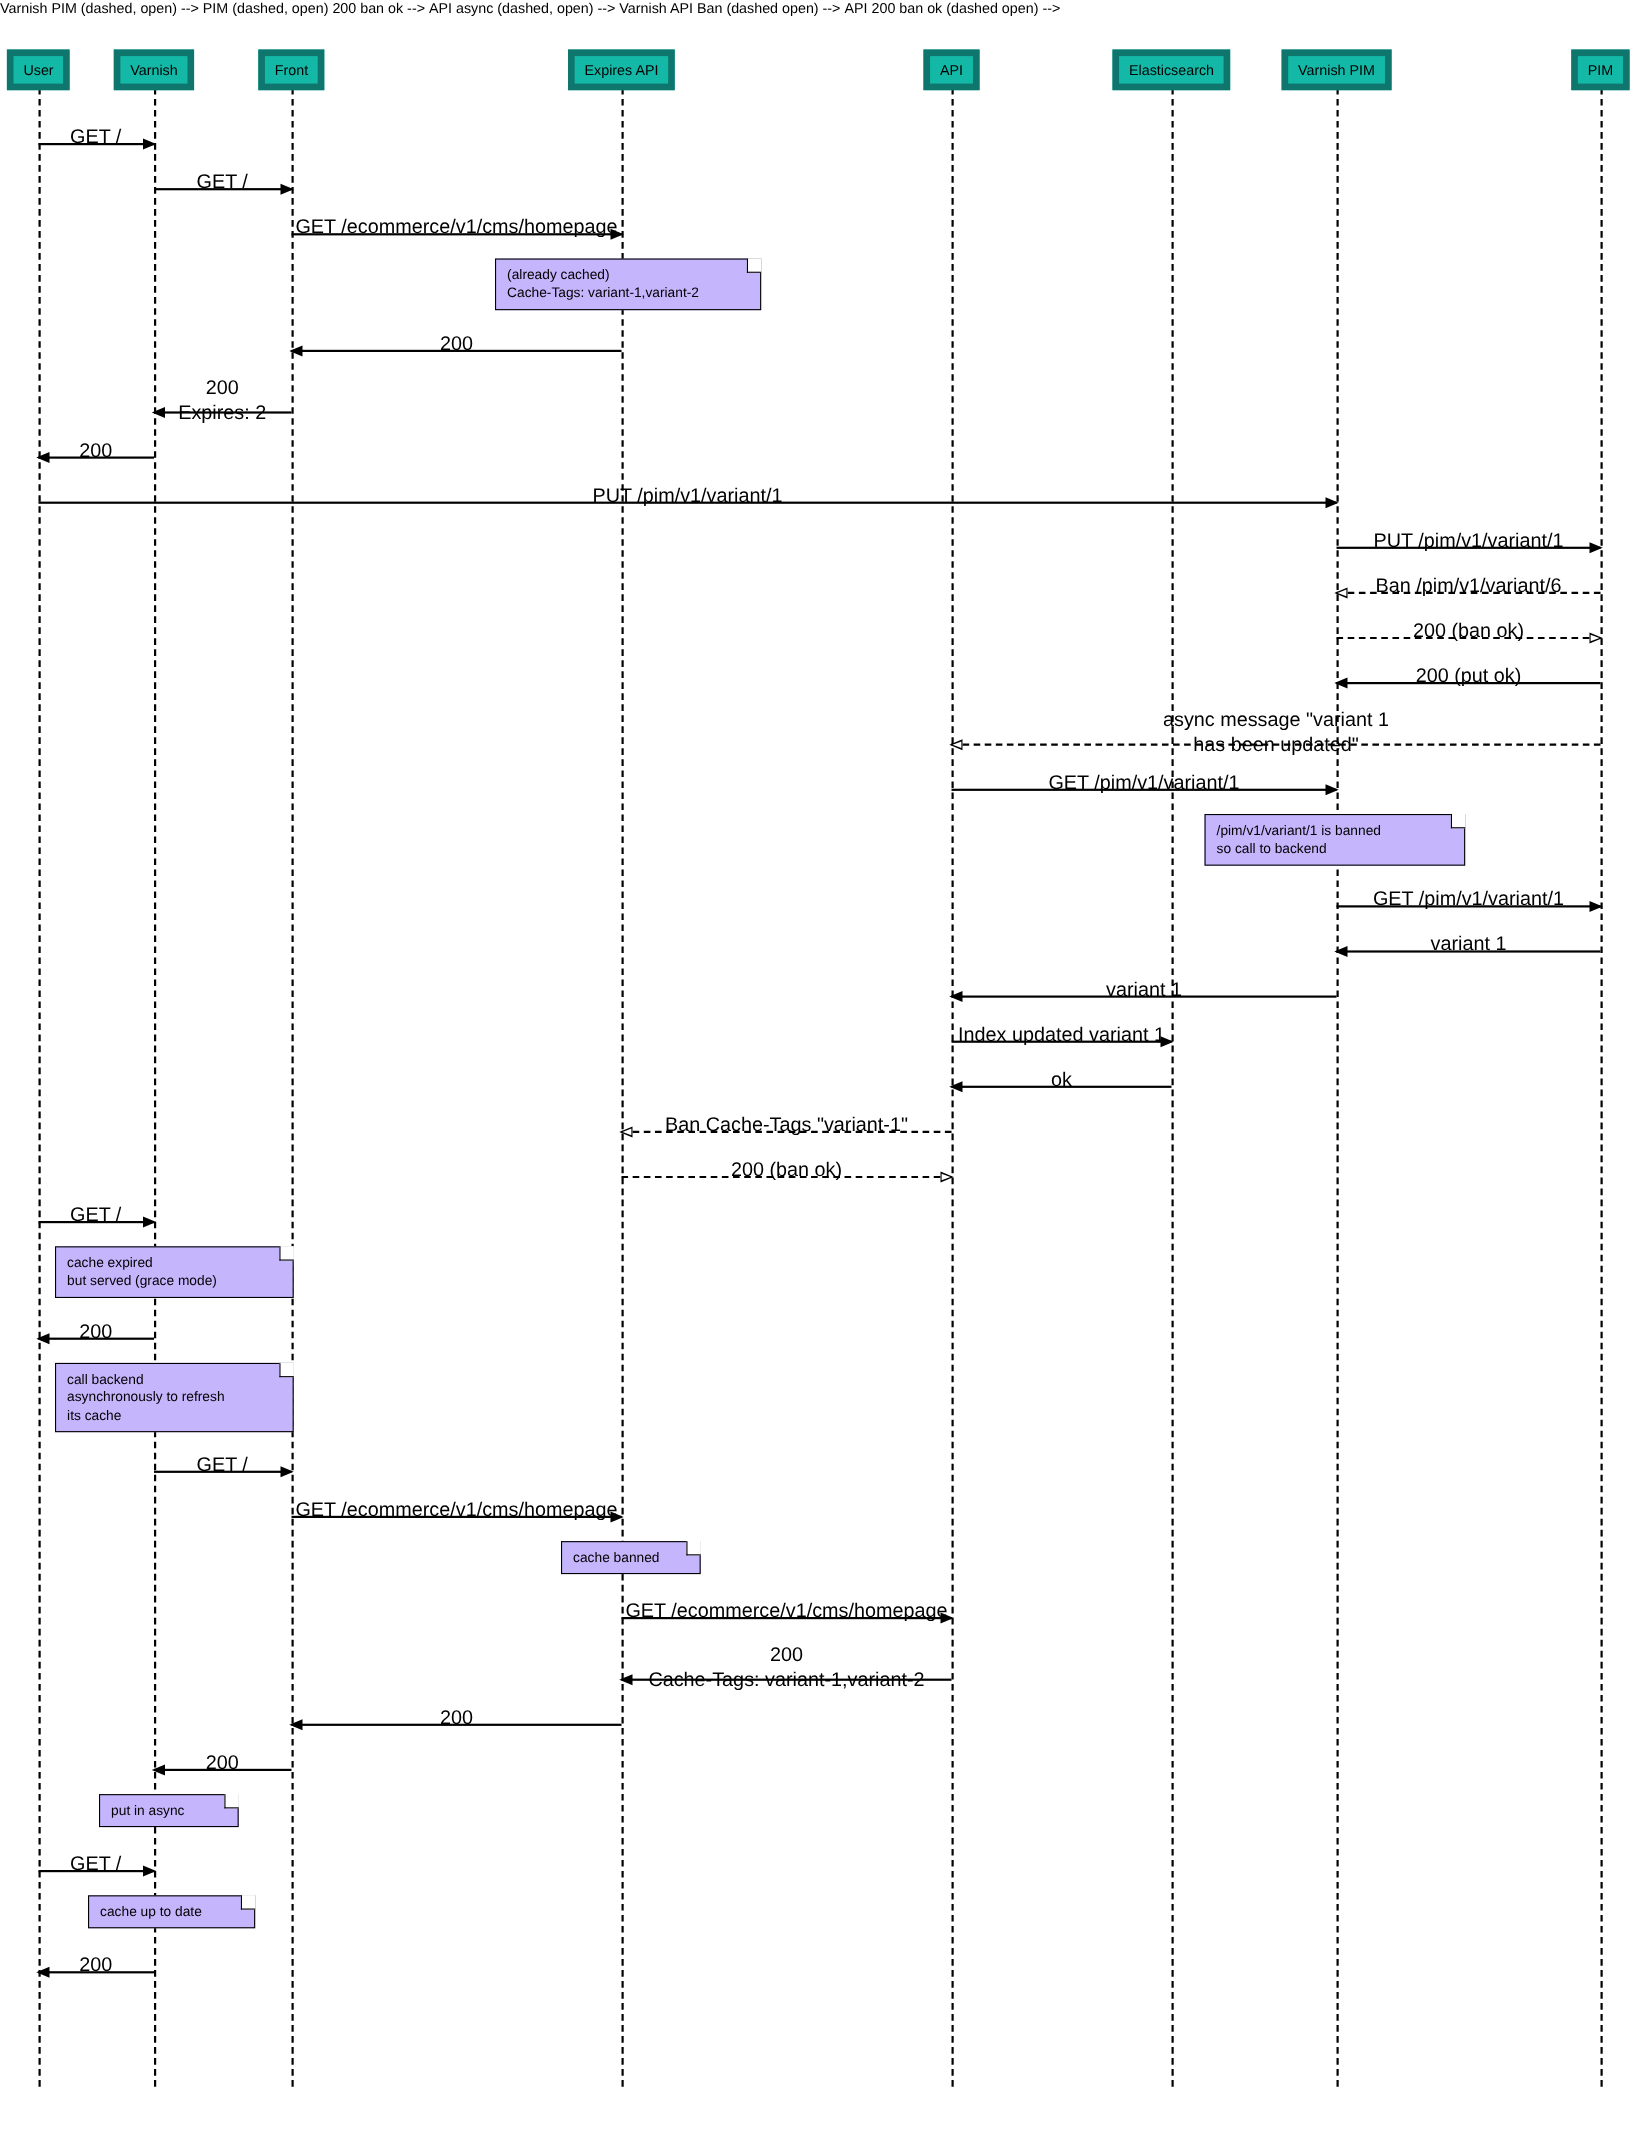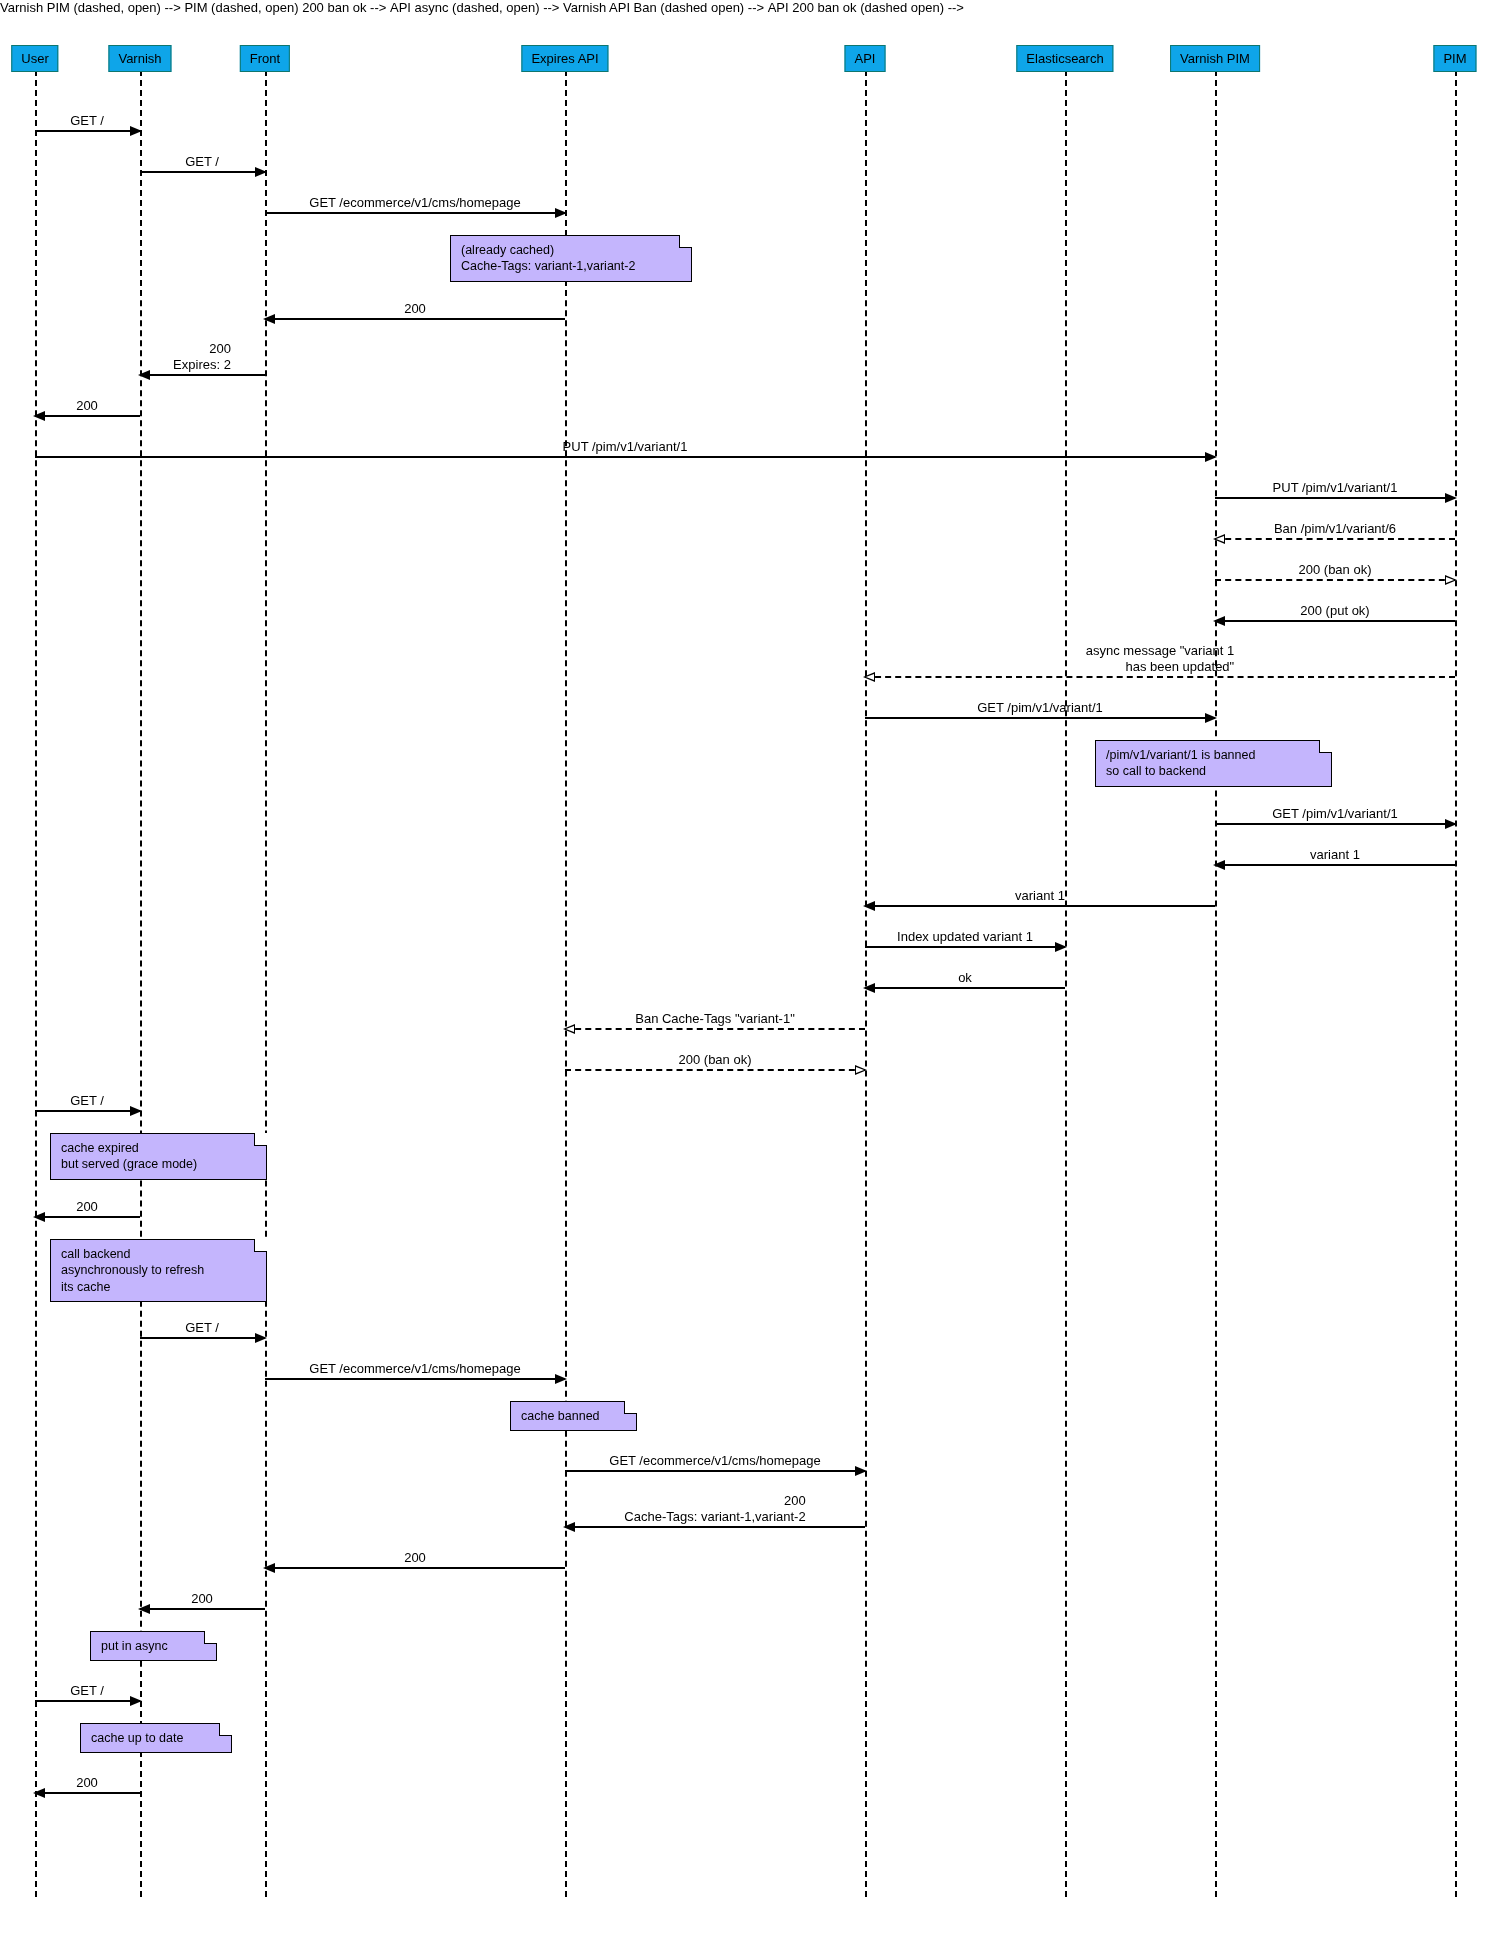--- a/index.html
+++ b/index.html
@@ -1,30 +1,30 @@
 <!DOCTYPE html>
 <html><head>
 <meta charset="utf-8">
 <style>
   body{margin:0;background:#fff;font-family:sans-serif;font-size:13px}
   .wrap{position:relative;width:1495px;height:1937px}
   .title{position:absolute;left:0;right:0;top:8px;text-align:center;font-size:20px}
   .lifeline{position:absolute;top:70px;bottom:40px;border-left:2px dashed #000;width:0}
-  .actor-box{position:absolute;top:45px;border:1px solid #0f766e;background:#0ea5e9;padding:5px 9px;transform:translateX(-50%);white-space:nowrap}
+  .actor-box{position:absolute;top:45px;border:6px solid #0f766e;background:#14b8a6;padding:5px 9px;transform:translateX(-50%);white-space:nowrap}
   .arrow{position:absolute;height:0}
   .arrow.solid{border-top:2px solid #000}
   .arrow.dashed{border-top:2px dashed #000}
   .arrow .head{position:absolute;top:-6px;width:0;height:0;border-top:5px solid transparent;border-bottom:5px solid transparent}
   .arrow .head.right{right:-2px;border-left:12px solid #000}
   .arrow .head.left{left:-2px;border-right:12px solid #000}
   .arrow .head.open-right{right:-2px;border-left:12px solid #000}
   .arrow .head.open-right::after{content:"";position:absolute;top:-3px;left:-11px;border-top:3px solid transparent;border-bottom:3px solid transparent;border-left:8px solid #fff}
   .arrow .head.open-left{left:-2px;border-right:12px solid #000}
   .arrow .head.open-left::after{content:"";position:absolute;top:-3px;right:-11px;border-top:3px solid transparent;border-bottom:3px solid transparent;border-right:8px solid #fff}
-  .lbl{position:absolute;transform:translateX(-50%);white-space:nowrap;text-align:right;font-size:13px;line-height:1.25}
+  .lbl{position:absolute;transform:translateX(-50%);white-space:nowrap;text-align:center;font-size:18px;line-height:1.25}
   .note{position:absolute;border:1px solid #000;background:#c4b5fd;padding:6px 10px;font-size:12.5px;line-height:1.3}
   .note .ear{position:absolute;top:-1px;right:-1px;width:12px;height:12px;border-left:1px solid #000;border-bottom:1px solid #000;background:#fff}
   .note .ear::before{content:"";position:absolute;top:0;left:0;width:0;height:0;border-bottom:12px solid transparent;border-right:12px solid #fff}
 </style>
 </head>
 <body>
 
 <div class="wrap">
 
 

